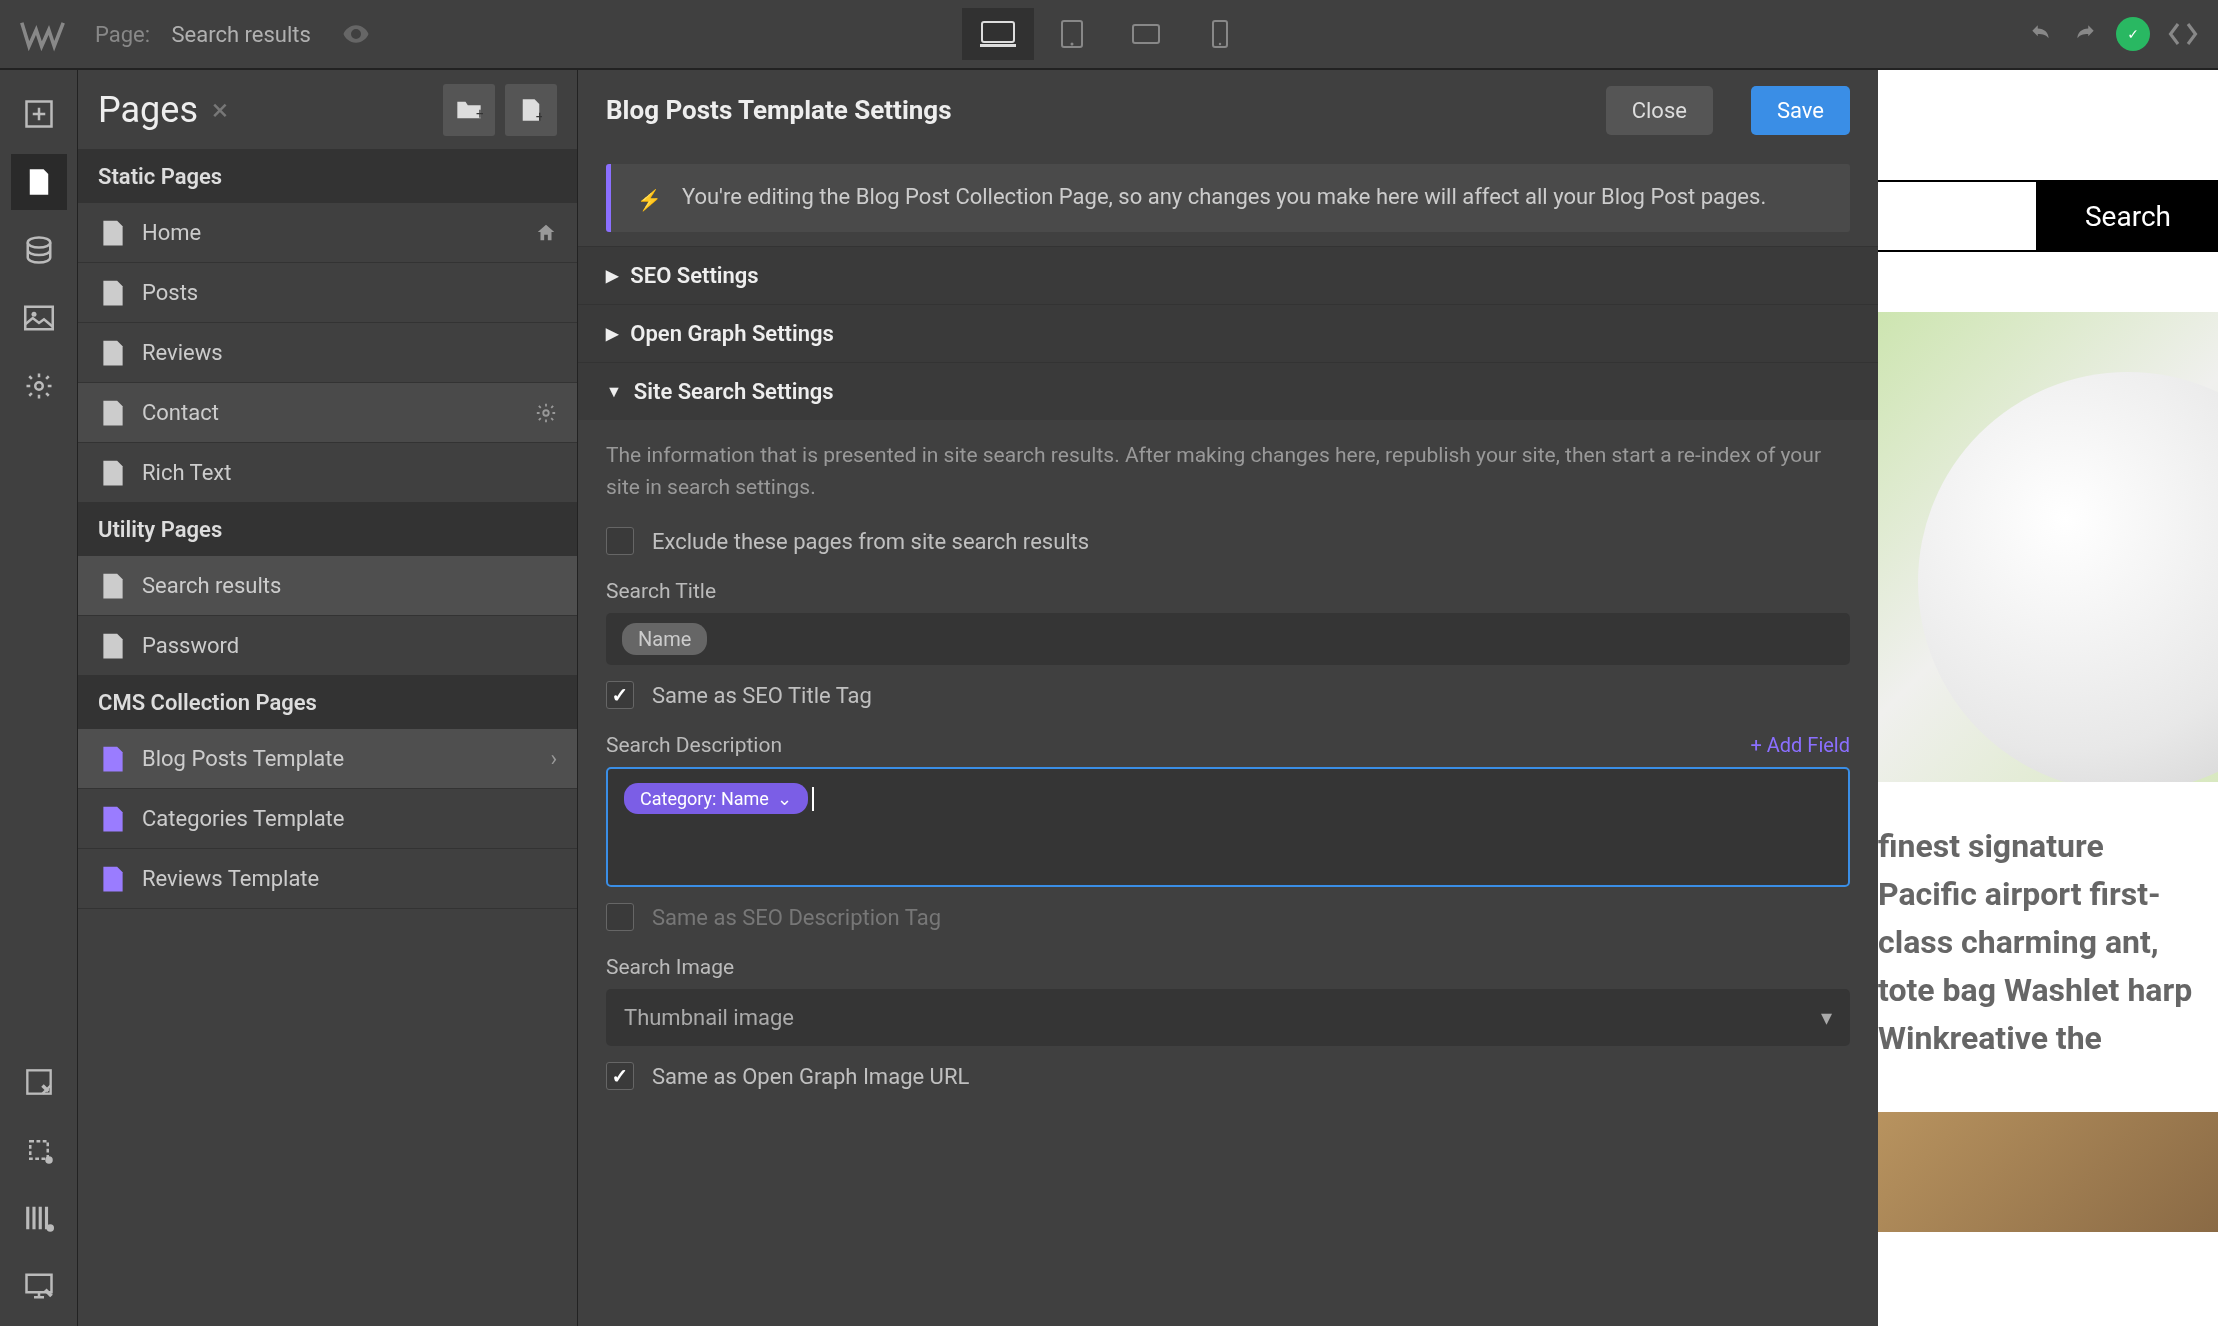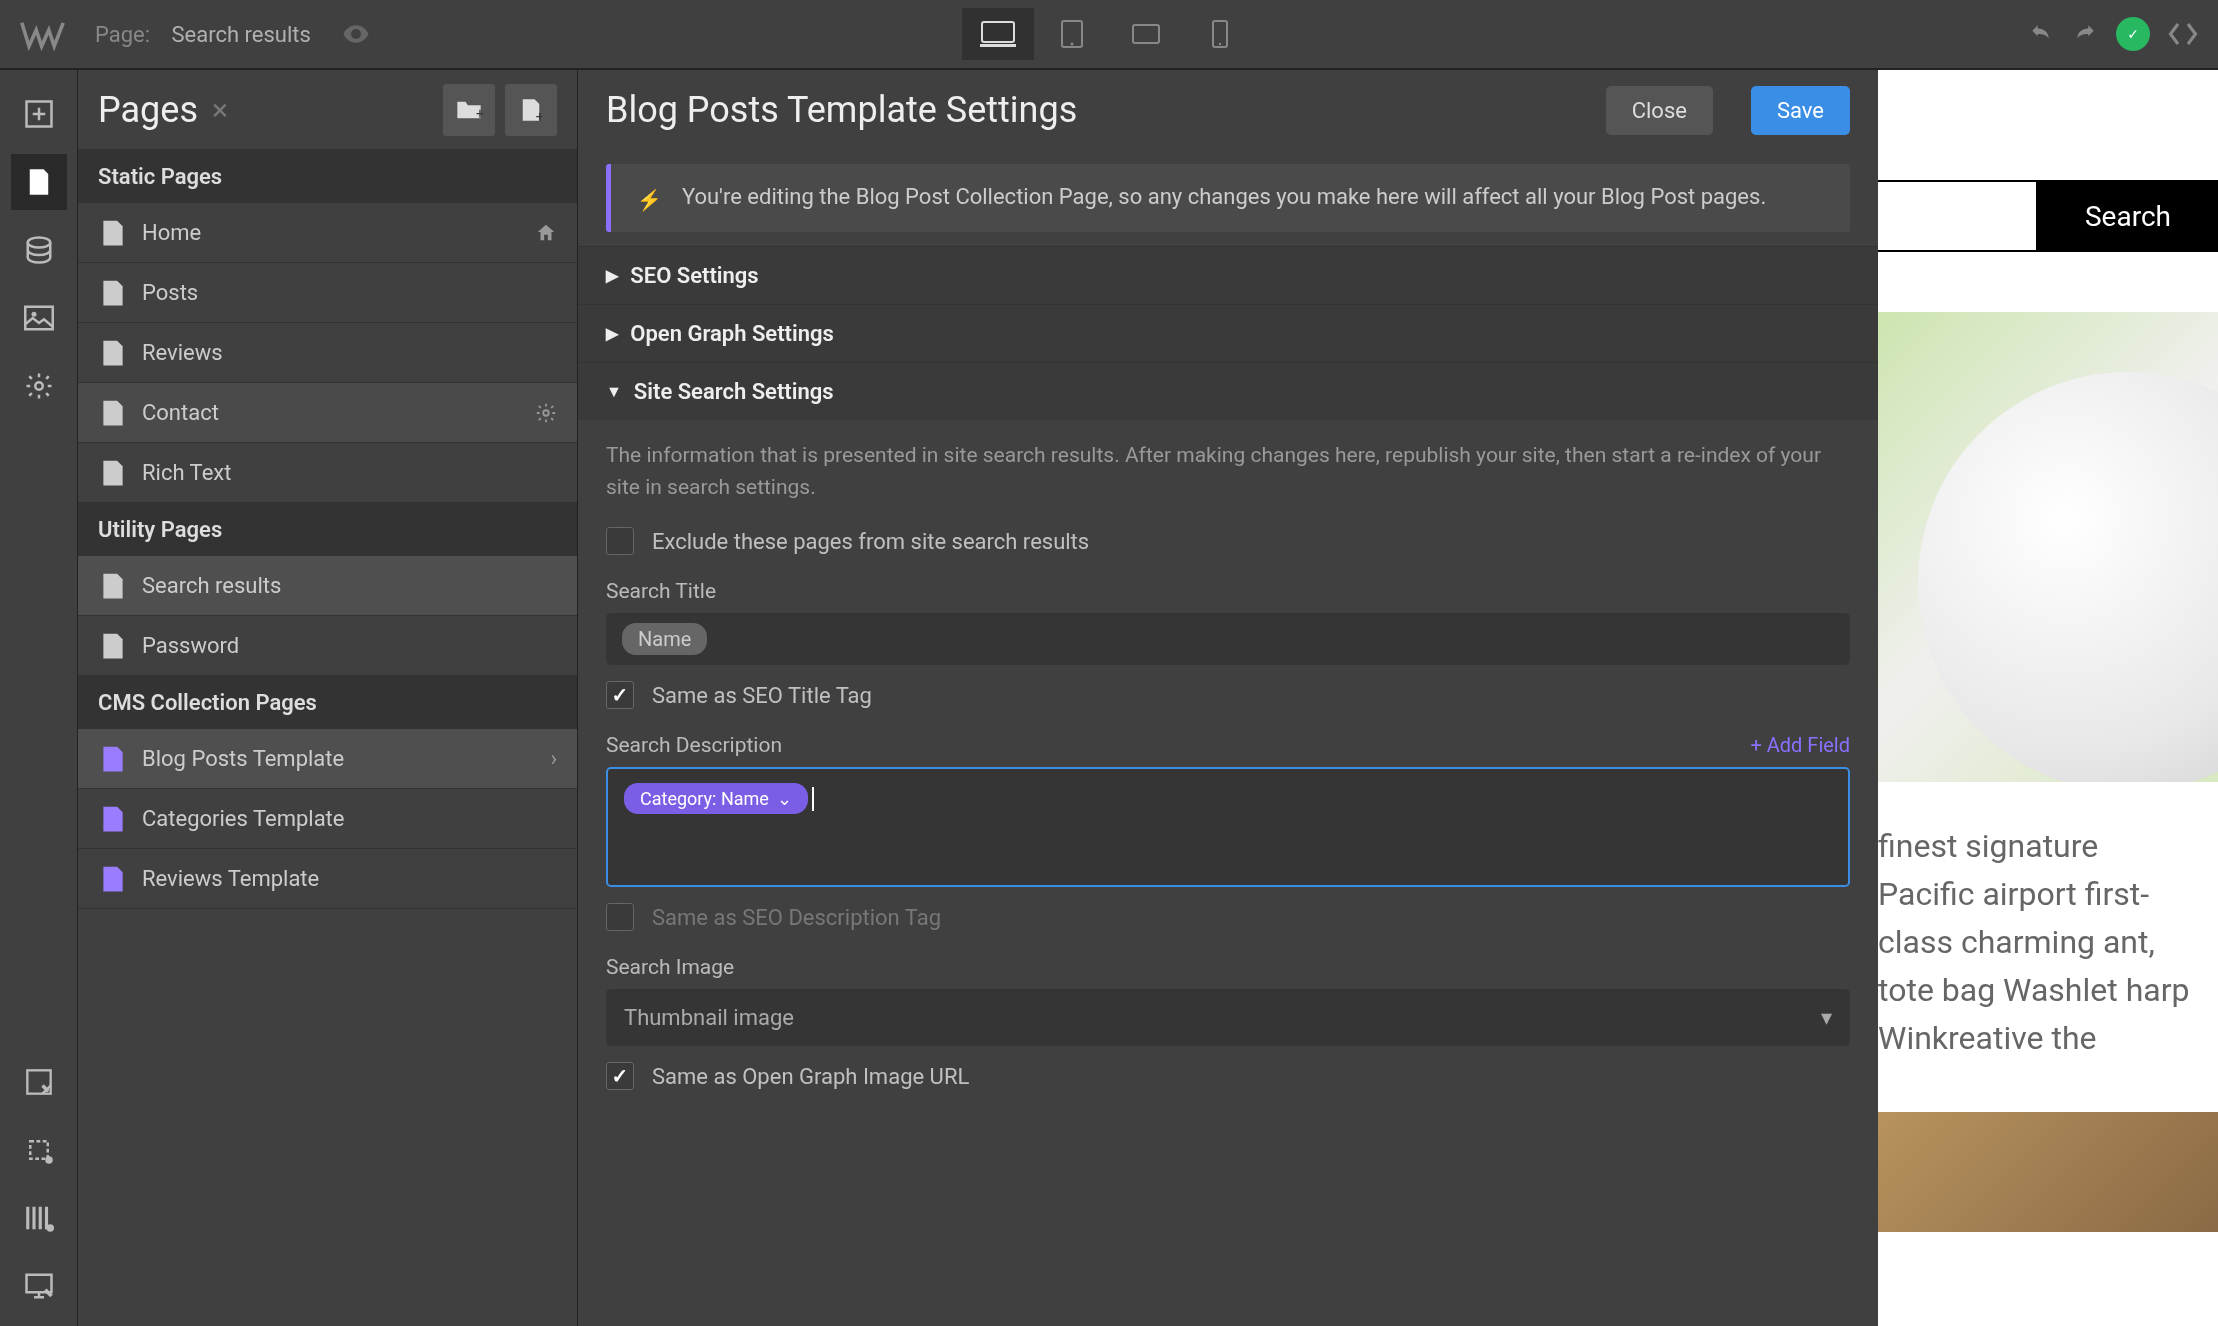--- a/index.html
+++ b/index.html
@@ -35,21 +35,21 @@
 .page-item { height:60px; display:flex; align-items:center; padding:0 24px; color:#ccc; font-size:22px; border-bottom:1px solid #333; cursor:pointer; position:relative; background:#404040;}
 .page-item .pg-icon { width:22px; height:28px; margin-right:18px; }
 .page-item.active { background:#4f4f4f; }
 .page-item.hover { background:#4a4a4a; }
 .page-item .trail { position:absolute; right:20px; color:#999; }
 .cms-icon { color:#9a7cff !important; }
 
 
 .settings-panel { position:absolute; left:578px; top:70px; width:1300px; bottom:0; background:#404040; overflow-y:auto; }
 .settings-head { height:80px; display:flex; align-items:center; padding:0 28px; }
-.settings-head h1 { color:#eee; font-size:36px; font-weight:400; }
+.settings-head h1 { color:#eee; font-size:26px; font-weight:700; }
 .settings-head .btns { margin-left:auto; display:flex; gap:10px; }
 .btn { padding:12px 26px; font-size:22px; border-radius:5px; border:none; cursor:pointer;margin-left:28px; }
 .btn-close { background:#555; color:#ddd; }
 .btn-save { background:#3a8ee6; color:#fff; }
 .info-banner { margin:14px 28px; background:#4a4a4a; border-left:5px solid #8b6fff; padding:20px 26px; color:#ccc; font-size:22px; display:flex; gap:20px; align-items:flex-start; border-radius:3px;}
 .info-banner .bolt { color:#8b6fff; font-size:20px; margin-top:4px;}
 .collapsible { padding:16px 28px; border-top:1px solid #333; color:#eee; font-size:22px; font-weight:600; cursor:pointer; display:flex; align-items:center; gap:12px; background:#3a3a3a;}
 .collapsible .tri { font-size:16px; }
 .section-body { padding:20px 28px; background:#404040;}
 .help-text { color:#999; font-size:21px; line-height:1.5; margin-bottom:24px; }
@@ -66,21 +66,21 @@
 .textarea-input .cursor { display:inline-block; width:2px; height:24px; background:#fff; vertical-align:middle; margin-left:4px;}
 .select-input { width:100%; background:#353535; border:none; border-radius:5px; padding:16px 18px; font-size:22px; color:#aaa; display:flex; justify-content:space-between; align-items:center; margin-bottom:16px; cursor:pointer;}
 
 
 .preview { position:absolute; left:1878px; top:70px; right:0; bottom:0; background:#fff; overflow:hidden; }
 .preview .search-row { display:flex; height:72px; margin:110px 0 0 -20px; }
 .preview .search-in { flex:1; border:2px solid #000; background:#fff; }
 .preview .search-btn { width:180px; background:#000; color:#fff; font-size:28px; font-weight:400; display:flex; align-items:center; justify-content:center; }
 .preview .img-block { margin-top:60px; height:470px; background:linear-gradient(135deg,#cde5b0 0%, #f0f0ee 50%, #d8e8c0 100%); position:relative; overflow:hidden;}
 .preview .img-block .circle { position:absolute; right:-120px; top:60px; width:420px; height:420px; border-radius:50%; background:radial-gradient(circle at 35% 35%, #fff, #e8e8e8 60%, #ccc);}
-.preview .text-block { margin-top:40px; padding-right:20px; font-size:32px; line-height:1.5; color:#666; }
+.preview .text-block { margin-top:40px; padding-right:20px; font-size:32px; line-height:1.5; color:#666;font-weight:bold; }
 .preview .img-block2 { margin-top:50px; height:120px; background:linear-gradient(135deg,#b8935f,#8a6a45);}
 
 svg { display:block; }
 </style>
 </head>
 <body>
 
 <div class="topbar">
   <svg class="logo-w" viewBox="0 0 50 30">
       <path d="M2 2 L10 28 L18 10 L24 28 L32 10 L38 28 L48 2" fill="none" stroke="currentColor" stroke-width="4"></path>

